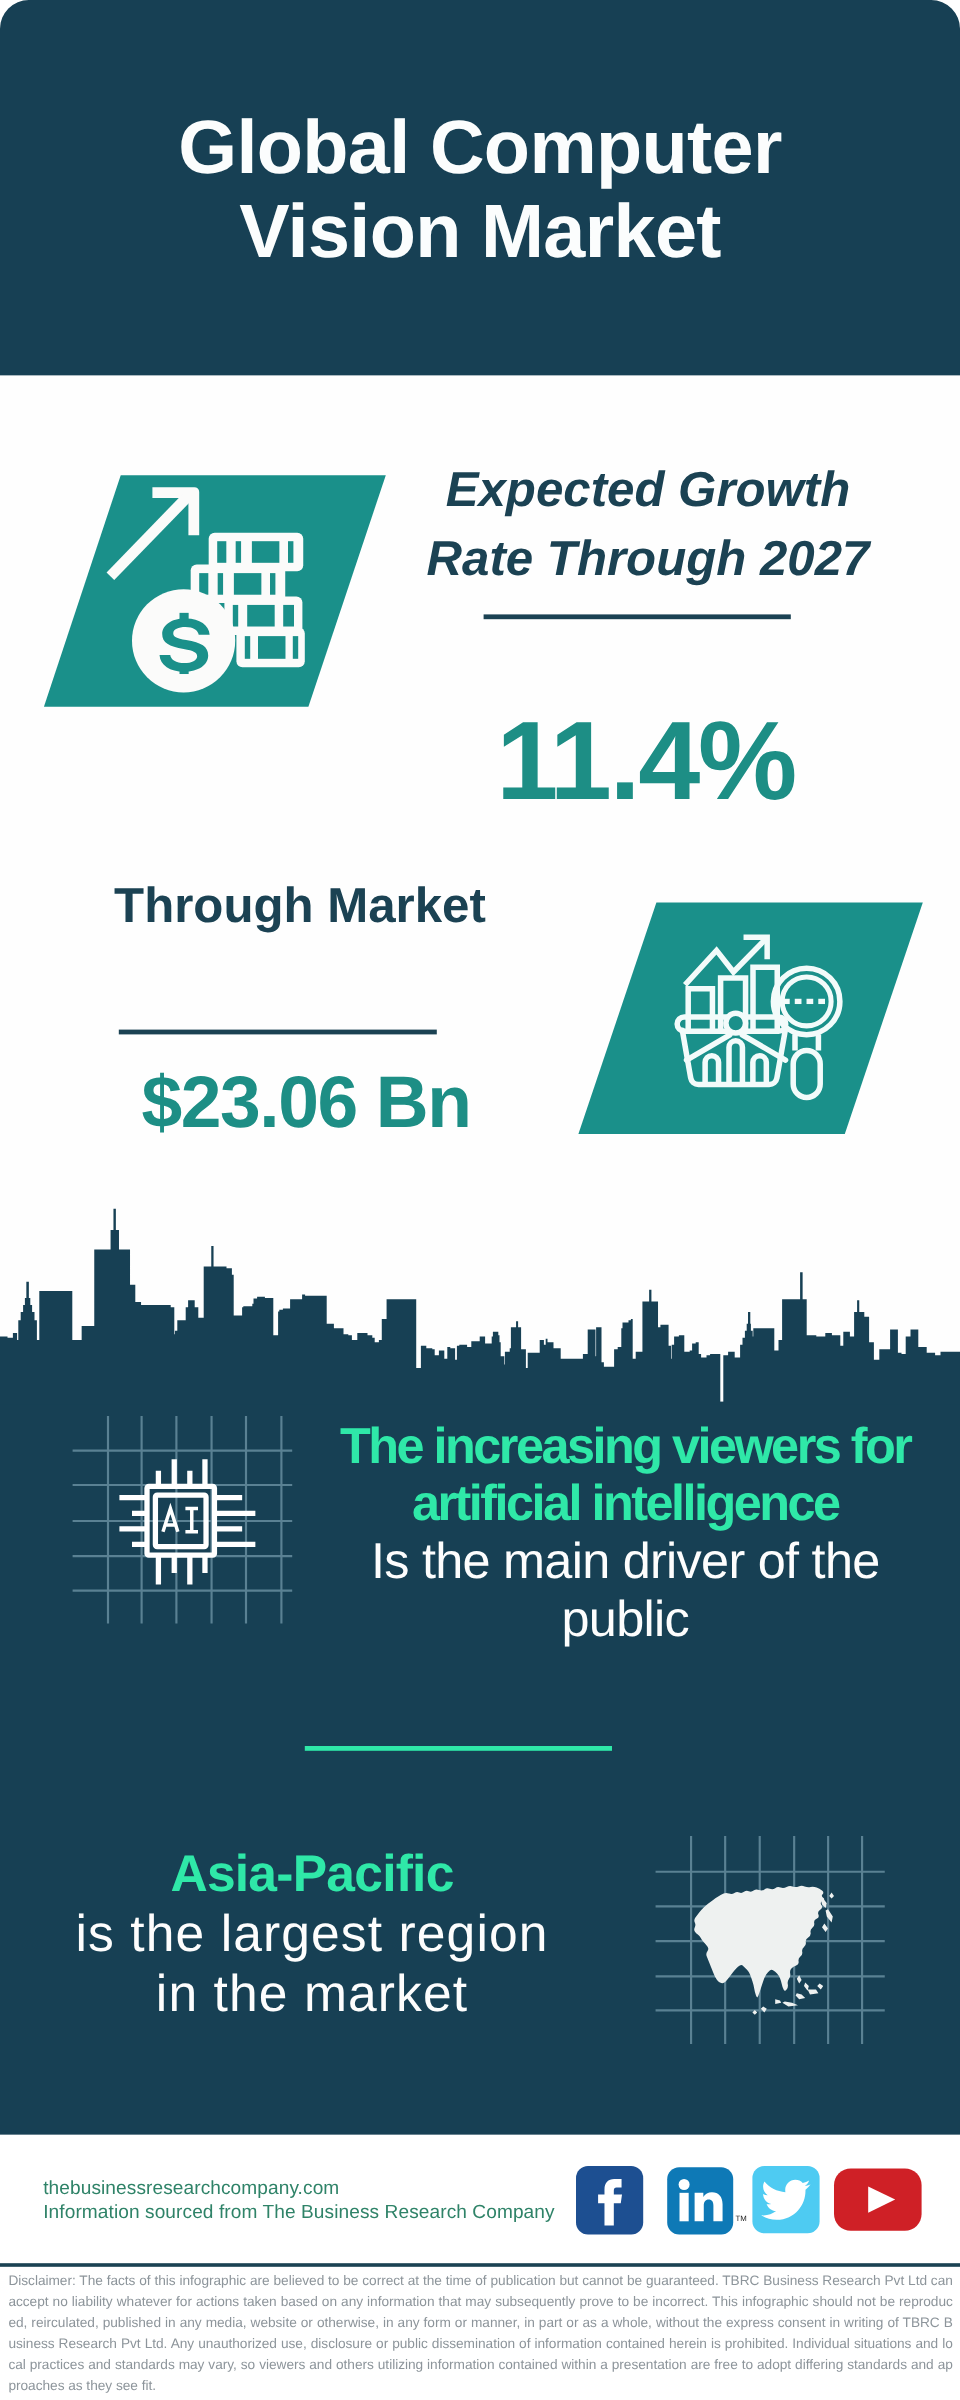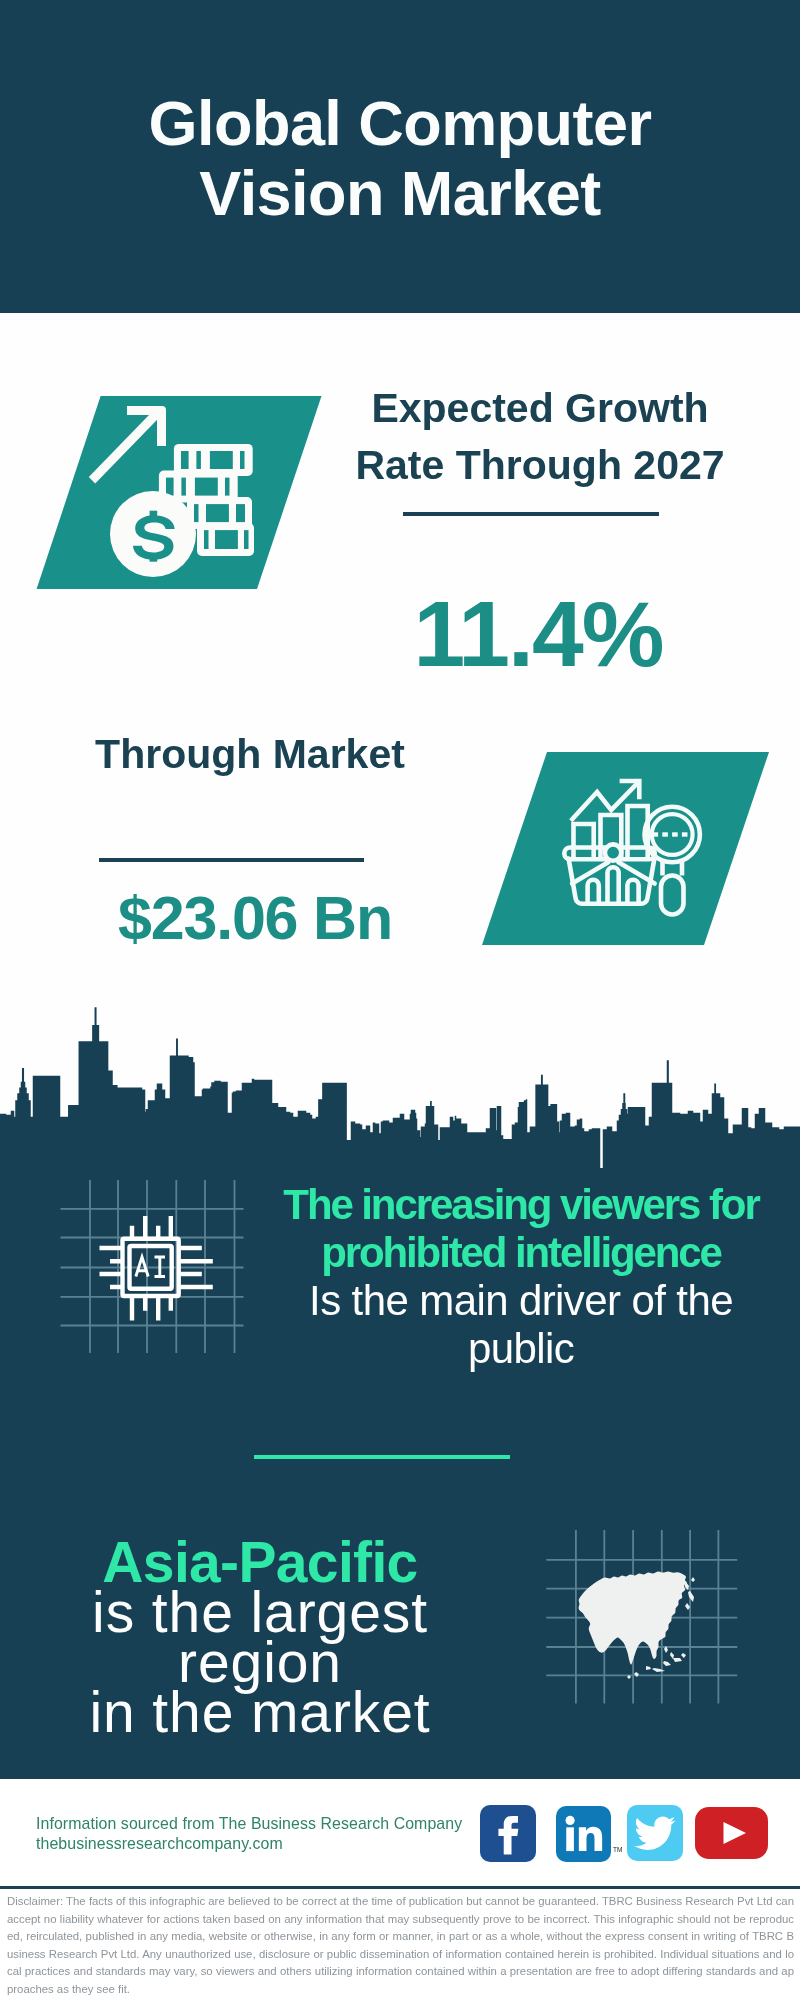--- a/index.html
+++ b/index.html
@@ -1,19 +1,19 @@
 <!DOCTYPE html>
 <html><head>
 <meta charset="utf-8">
 <style>
   html,body{margin:0;padding:0;}
   body{width:800px;height:2000px;background:#ffffff;
        font-family:"Liberation Sans",sans-serif;overflow:hidden;
        -webkit-font-smoothing:antialiased;}
-  .page{position:relative;width:800px;height:2000px;overflow:hidden;}
+  .page{position:relative;width:800px;height:2000px;overflow:hidden;border-radius:24px;}
   .layer{position:absolute;left:0;top:0;width:800px;height:2000px;}
 
   
   .header{position:absolute;left:0;top:0;width:800px;height:313px;background:#174054;}
   .header-title{position:absolute;left:0;top:88px;width:800px;text-align:center;
     color:#fbfdfd;font-size:63px;font-weight:bold;line-height:70px;letter-spacing:-0.55px;}
 
   
   .white-block{position:absolute;left:0;top:313px;width:800px;height:862px;background:#fefefe;}
 
@@ -24,21 +24,21 @@
   .stat-value{position:absolute;color:#1d8e85;font-weight:bold;text-align:center;}
   .stat-value.v1{font-size:93px;line-height:93px;letter-spacing:-1.9px;margin-top:40px;}
   .stat-value.v2{font-size:61px;line-height:73px;letter-spacing:-1.2px;}
 
   
   .dark-block{position:absolute;left:0;top:1168px;width:800px;height:611px;background:#174054;}
   .skyline{position:absolute;left:0;top:1000px;width:800px;height:175px;}
   .msg{position:absolute;text-align:center;color:#fdfdfd;}
   .msg1{font-size:42px;line-height:48px;letter-spacing:-0.6px;}
   .msg1 .hi{letter-spacing:-2.1px;}
-  .msg2{font-size:57px;line-height:50px;letter-spacing:0.9px;}
+  .msg2{font-size:43px;line-height:50px;letter-spacing:0.9px;}
   .msg2 .hi{letter-spacing:-0.65px;}
   .msg .hi{color:#2fe8a8;font-weight:bold;}
   .greenrule{position:absolute;background:#2fe8a8;height:4px;}
 
   
   .footer{position:absolute;left:0;top:1779px;width:800px;height:221px;background:#ffffff;}
   .src-text{position:absolute;color:#2f8368;font-size:15.9px;line-height:20.3px;letter-spacing:0.08px;}
   .social{position:absolute;}
   .soc{position:absolute;border-radius:10px;overflow:hidden;display:block;}
   .hr-dark{position:absolute;background:#1b4253;height:3px;left:0;width:800px;}
@@ -107,21 +107,21 @@
                  c12.7 0 21.5 -6.0 21.5 -14.5
                  c0 -8.1 -6.0 -11.5 -19.7 -13.9
                  c-9.1 -1.6 -11.6 -3.1 -11.6 -6.2
                  c0 -3.4 4.5 -5.5 11.0 -5.5
                  c6.9 0 11.2 2.9 11.8 7.0
                  h9.8
                  c-0.5 -8.5 -9.0 -14.6 -20.9 -14.6 z"></path>
       </g>
     </svg>
 
-    <div class="stat-head" style="left:300px;top:380px;width:480px;">
+    <div class="stat-head" style="left:300px;top:380px;width:480px;font-style:italic;">
       <span>Expected Growth</span><br>
       <span>Rate Through 2027</span>
     </div>
     <div class="rule" style="left:403px;top:512px;width:256px;"></div>
     <div class="stat-value v1" style="left:298px;top:548px;width:480px;">11.4%</div>
 
     <div class="stat-head" style="left:10px;top:726px;width:480px;">
       <span>Through Market</span><br>
     </div>
     <div class="rule" style="left:99px;top:858px;width:265px;"></div>
@@ -198,21 +198,21 @@
         <rect x="74.5" y="71.0" width="42.2" height="42.8" rx="1.5"></rect>
       </g>
       <g fill="none" stroke="#ffffff" stroke-width="2.9" stroke-linecap="butt">
         <path d="M80.8,101.5 L87.0,82.0 L93.2,101.5 M82.7,95.8 h8.6"></path>
         <path d="M99.5,82.0 h10.5 M99.5,101.5 h10.5 M104.8,82.0 v19.5"></path>
       </g>
     </svg>
 
     <div class="msg msg1" style="left:271px;top:1181px;width:500px;">
       <span class="hi">The increasing viewers for</span><br>
-      <span class="hi">prohibited intelligence</span><br>
+      <span class="hi">artificial intelligence</span><br>
       <span>Is the main driver of the</span><br>
       <span>public</span>
     </div>
     <div class="greenrule" style="left:254px;top:1455px;width:256px;"></div>
     <div class="msg msg2" style="left:30px;top:1537px;width:460px;">
       <span class="hi">Asia-Pacific</span><br>
       <span>is the largest region</span><br>
       <span>in the market</span>
     </div>
 
@@ -224,22 +224,22 @@
       <g fill="#eef1f0">
 
         <path d="M39.0,87.5 Q38.0,86.0 39.0,84.0 Q40.0,82.0 39.0,80.0 Q38.0,78.0 39.5,76.0 Q41.0,74.0 42.5,72.0 Q44.0,70.0 46.0,68.0 Q48.0,66.0 50.0,64.5 Q52.0,63.0 54.0,61.5 Q56.0,60.0 58.5,58.5 Q61.0,57.0 63.0,56.0 Q65.0,55.0 67.5,56.0 Q70.0,57.0 72.0,55.5 Q74.0,54.0 76.0,55.0 Q78.0,56.0 80.0,54.5 Q82.0,53.0 84.0,54.0 Q86.0,55.0 88.0,53.5 Q90.0,52.0 92.5,53.0 Q95.0,54.0 97.0,52.5 Q99.0,51.0 101.5,52.0 Q104.0,53.0 106.0,51.5 Q108.0,50.0 110.5,51.0 Q113.0,52.0 115.5,50.5 Q118.0,49.0 120.5,50.0 Q123.0,51.0 125.5,50.0 Q128.0,49.0 130.5,50.0 Q133.0,51.0 135.5,50.5 Q138.0,50.0 140.5,51.0 Q143.0,52.0 145.0,53.5 Q147.0,55.0 145.5,56.5 Q144.0,58.0 146.0,59.5 Q148.0,61.0 145.5,62.0 Q143.0,63.0 144.5,65.5 Q146.0,68.0 143.5,69.5 Q141.0,71.0 142.0,73.5 Q143.0,76.0 140.5,77.0 Q138.0,78.0 138.5,80.5 Q139.0,83.0 137.0,84.5 Q135.0,86.0 135.5,88.5 Q136.0,91.0 133.5,92.5 Q131.0,94.0 131.5,96.5 Q132.0,99.0 130.0,100.5 Q128.0,102.0 128.5,104.5 Q129.0,107.0 127.0,108.5 Q125.0,110.0 125.5,112.5 Q126.0,115.0 123.5,116.0 Q121.0,117.0 119.5,118.5 Q118.0,120.0 118.5,122.5 Q119.0,125.0 117.5,127.0 Q116.0,129.0 116.5,131.5 Q117.0,134.0 115.5,136.0 Q114.0,138.0 113.0,136.0 Q112.0,134.0 111.5,131.5 Q111.0,129.0 110.0,126.5 Q109.0,124.0 107.5,122.5 Q106.0,121.0 104.5,120.0 Q103.0,119.0 101.5,120.0 Q100.0,121.0 98.5,123.5 Q97.0,126.0 96.0,129.0 Q95.0,132.0 94.0,135.0 Q93.0,138.0 92.0,141.0 Q91.0,144.0 90.0,141.0 Q89.0,138.0 88.5,135.0 Q88.0,132.0 87.0,129.0 Q86.0,126.0 85.0,123.5 Q84.0,121.0 82.5,119.5 Q81.0,118.0 79.5,116.5 Q78.0,115.0 76.5,116.0 Q75.0,117.0 73.5,118.5 Q72.0,120.0 70.5,122.0 Q69.0,124.0 67.5,126.0 Q66.0,128.0 64.5,129.5 Q63.0,131.0 61.0,130.5 Q59.0,130.0 57.5,128.0 Q56.0,126.0 55.0,123.5 Q54.0,121.0 53.0,118.5 Q52.0,116.0 51.0,113.5 Q50.0,111.0 49.0,108.5 Q48.0,106.0 49.5,104.0 Q51.0,102.0 49.5,100.0 Q48.0,98.0 46.5,96.5 Q45.0,95.0 44.0,93.0 Q43.0,91.0 41.5,90.0 Q40.0,89.0 39.0,87.5 Z"></path>
         <path d="M146,60 l3,4 l-1,4 l-3,-3 l-1,-4 Z M150,69 l4,6 l-1,5 l-4,-5 l-1,-5 Z M147,81 l3,4 l-2,3 l-3,-4 Z M153,55 l2,3 l-2,2 l-2,-2 Z"></path>
         <path d="M126,124 l2,4 l-2,3 l-2,-4 Z M131,130 l3,3 l-1,4 l-3,-4 Z M124,139 l4,1 l3,3 l-5,1 l-3,-3 Z M133,136 l7,0 l2,3 l-7,1 Z M114,146 l6,1 l5,2 l-8,1 l-5,-3 Z M106,144 l4,1 l1,2 l-5,1 Z M96,150 l3,2 l-2,3 l-3,-3 Z M89,153 l2,2 l-2,2 l-2,-2 Z M143,131 l3,2 l-2,3 l-3,-3 Z"></path>
       </g>
     </svg>
 
   <div class="footer"></div>
     <div class="src-text" style="left:36px;top:1814px;">
+      <div>thebusinessresearchcompany.com</div>
       <div>Information sourced from The Business Research Company</div>
-      <div>thebusinessresearchcompany.com</div>
     </div>
 
     <div class="social" style="left:0px;top:0px;">
       <a class="soc" style="background:#1d4f91;left:480px;top:1805px;width:56px;height:57px;">
         <svg viewBox="0 0 59 59" width="100%" height="100%" preserveAspectRatio="none">
           <path fill="#ffffff" d="M35.5,18.5 h4.5 v-7.2 h-6.4 c-5.4,0 -8.6,3.3 -8.6,8.9 v4.4 h-5.6 v7.6 h5.6 v19.1 h8.2 v-19.1 h6.1 l1.1,-7.6 h-7.2 v-3.4 c0,-1.7 0.8,-2.7 2.3,-2.7 z"></path>
         </svg>
       </a>
       <a class="soc" style="background:#0e79b6;left:556px;top:1806px;width:55px;height:56px;">
         <svg viewBox="0 0 59 59" width="100%" height="100%" preserveAspectRatio="none">

